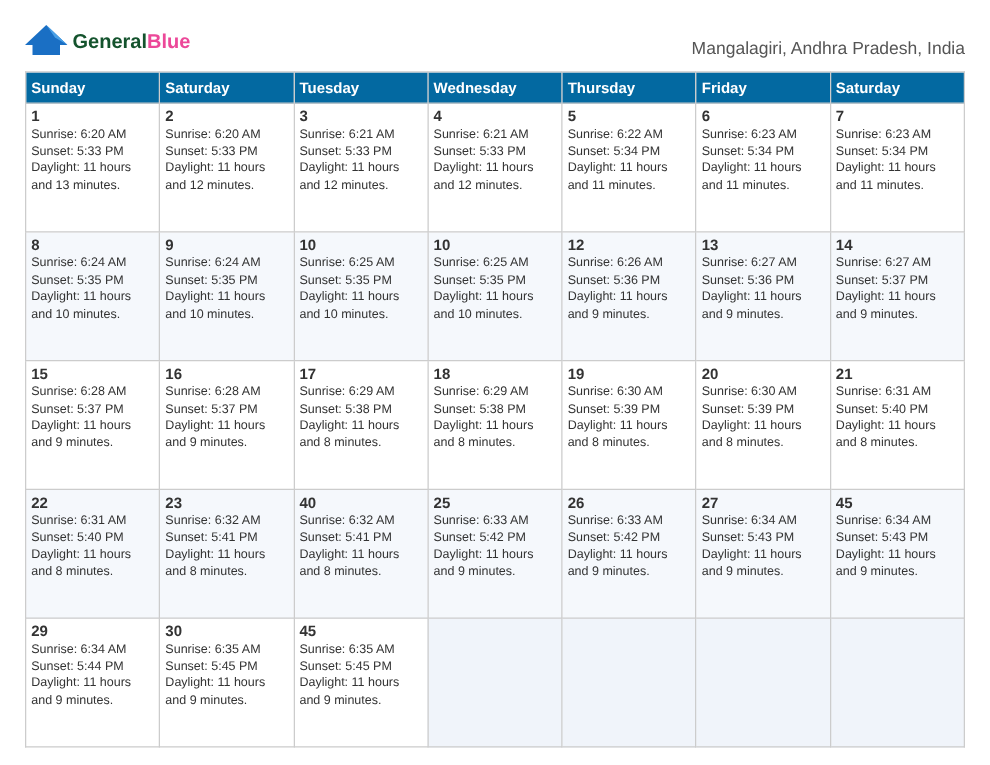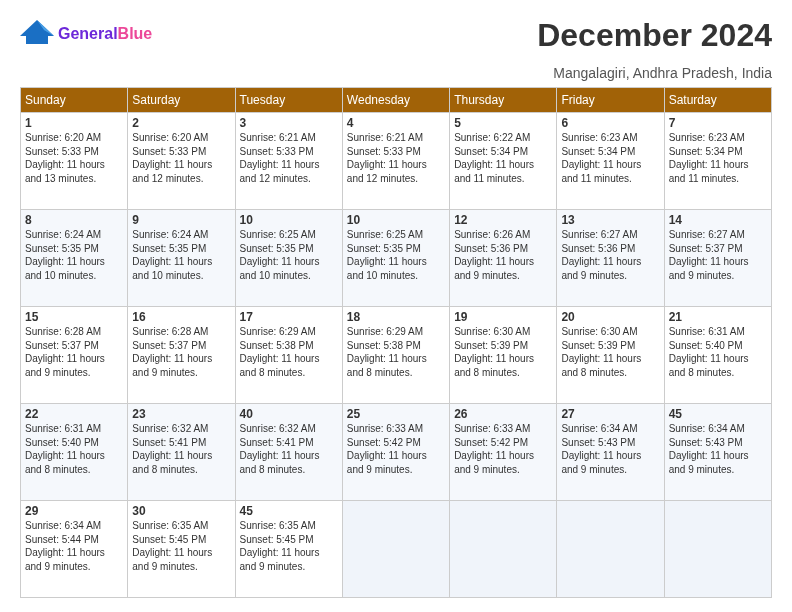--- a/index.html
+++ b/index.html
@@ -47,24 +47,24 @@
       color: #555;
       margin-top: 12px;
     }
     .calendar {
       flex: 1;
       border-collapse: collapse;
       width: 100%;
       table-layout: fixed;
     }
     .calendar th {
-      background-color: #a16207;
+      background-color: #0369a1;
       color: white;
       font-size: 12px;
-      font-weight: normal;
+      font-weight: bold;
       padding: 5px 4px;
       text-align: left;
       border: 1px solid #ccc;
     }
     .calendar td {
       vertical-align: top;
       border: 1px solid #ccc;
       padding: 3px 4px;
       font-size: 9.5px;
       color: #333;
@@ -99,26 +99,25 @@
   <div class="header">
     <div class="logo">
       <div class="logo-row">
         <div>
           <svg width="34" height="28" viewBox="0 0 34 28">
             <polygon points="17,2 34,18 28,18 28,26 6,26 6,18 0,18" fill="#1a6fc4"></polygon>
             <polygon points="17,2 34,18 24,12" fill="#4aa0e6"></polygon>
           </svg>
         </div>
         <div style="line-height:1.15;">
-          <span style="font-size:16px;font-weight:bold;color:#6d28d9;">General</span><span style="font-size:16px;font-weight:bold;color:#ec4899;">Blue</span>
+          <span style="font-size:16px;font-weight:bold;color:#14532d;">General</span><span style="font-size:16px;font-weight:bold;color:#ec4899;">Blue</span>
         </div>
       </div>
     </div>
     <div class="title-section">
-      <div class="month-title">December 2024</div>
       <div class="location">Mangalagiri, Andhra Pradesh, India</div>
     </div>
   </div>
 
   <table class="calendar">
     <thead>
       <tr id="header-row">
           <th>Sunday</th>
           <th>Saturday</th>
           <th>Tuesday</th>

